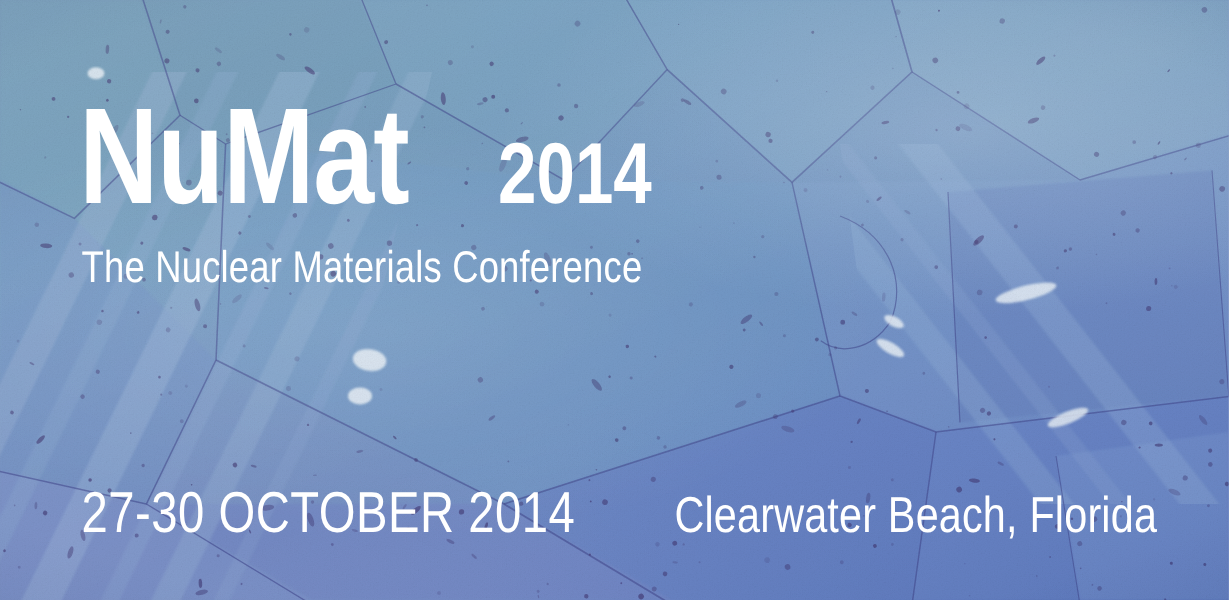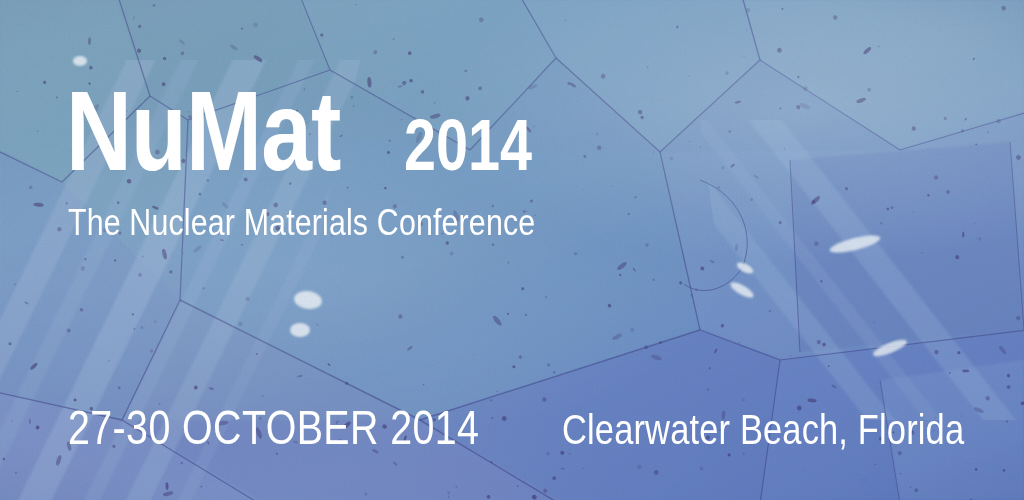--- a/index.html
+++ b/index.html
@@ -64,21 +64,21 @@
     white-space: nowrap;
     color: #ffffff;
     line-height: 1;
   }
 
   #title-line {
     left: 66px;
     top: 74px;
     display: flex;
     align-items: baseline;
-    gap: 11px;
+    gap: 22px;
   }
 
   #title-main {
     font-size: 114px;
     font-weight: 700;
     letter-spacing: -1px;
     transform: scaleX(0.80);
     transform-origin: left bottom;
     display: inline-block;
   }

